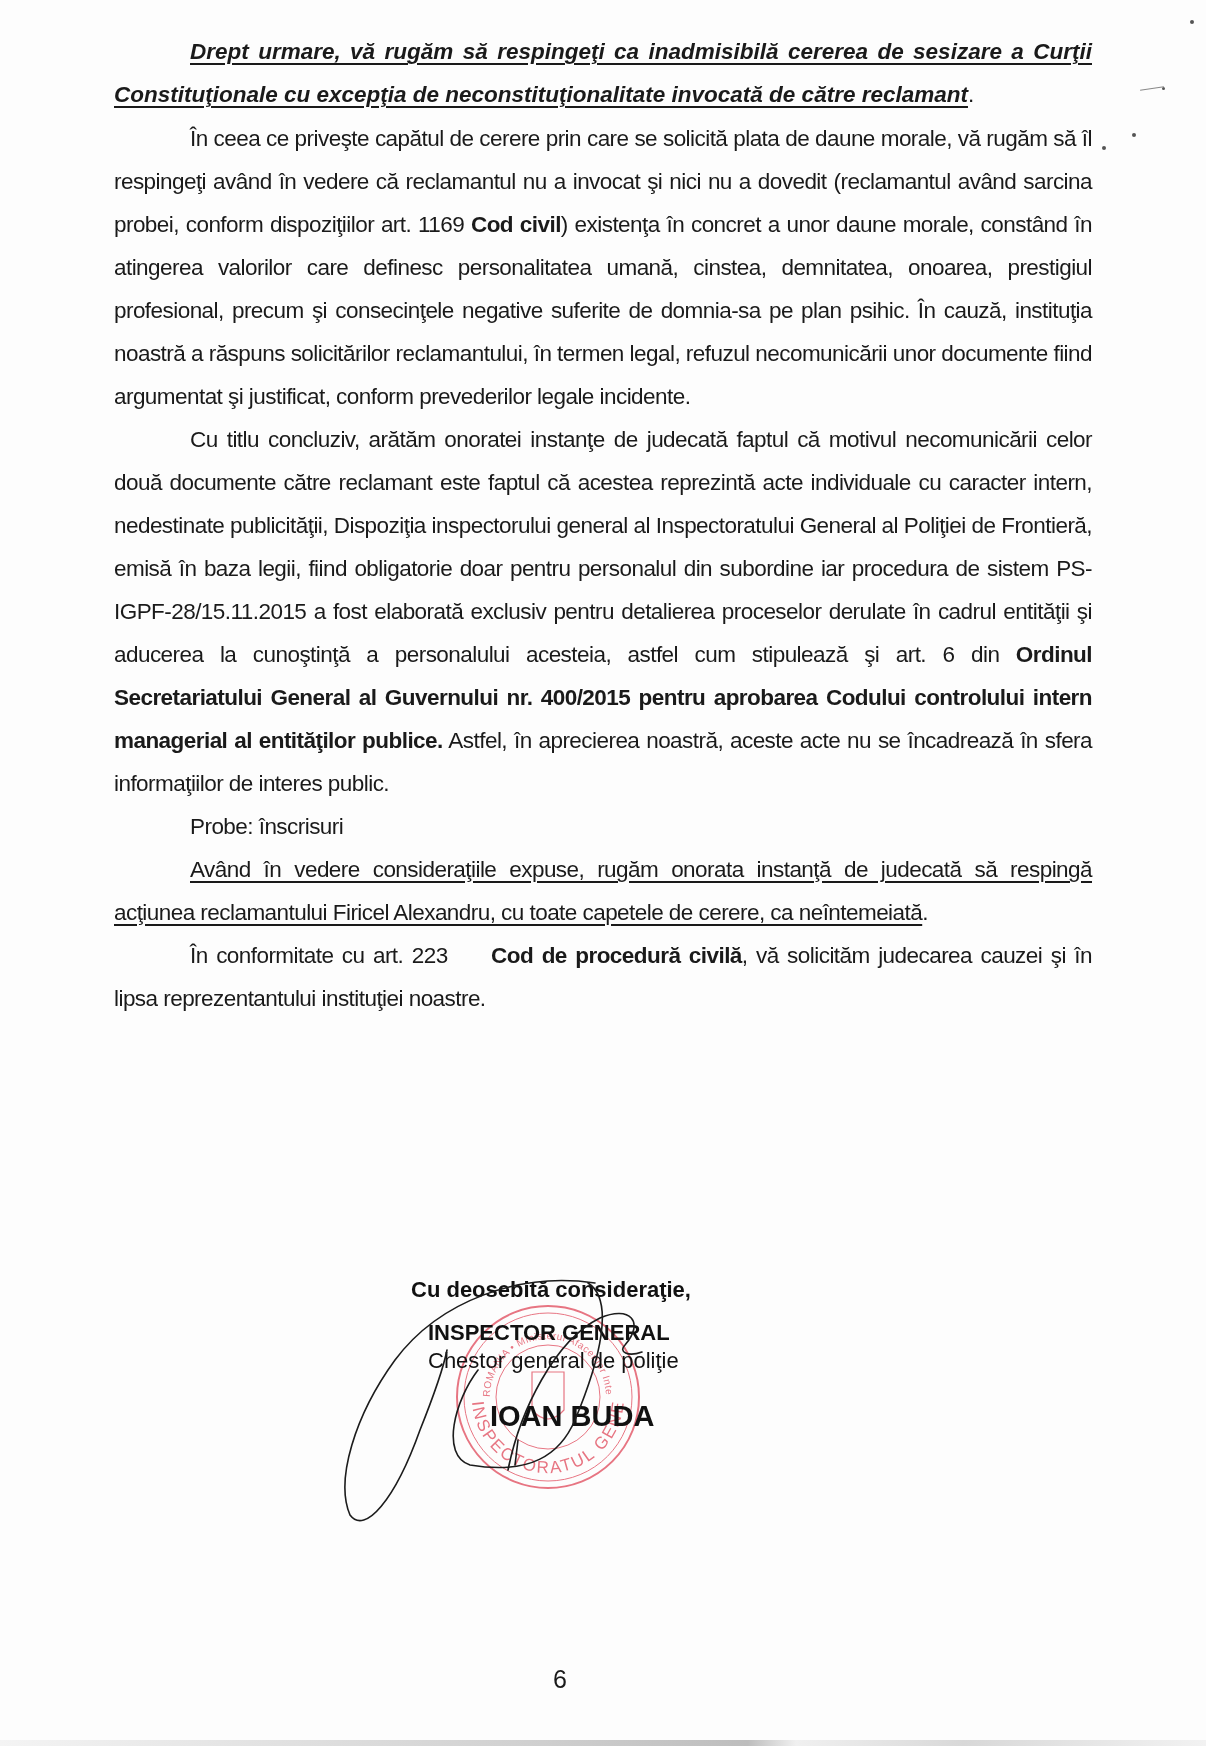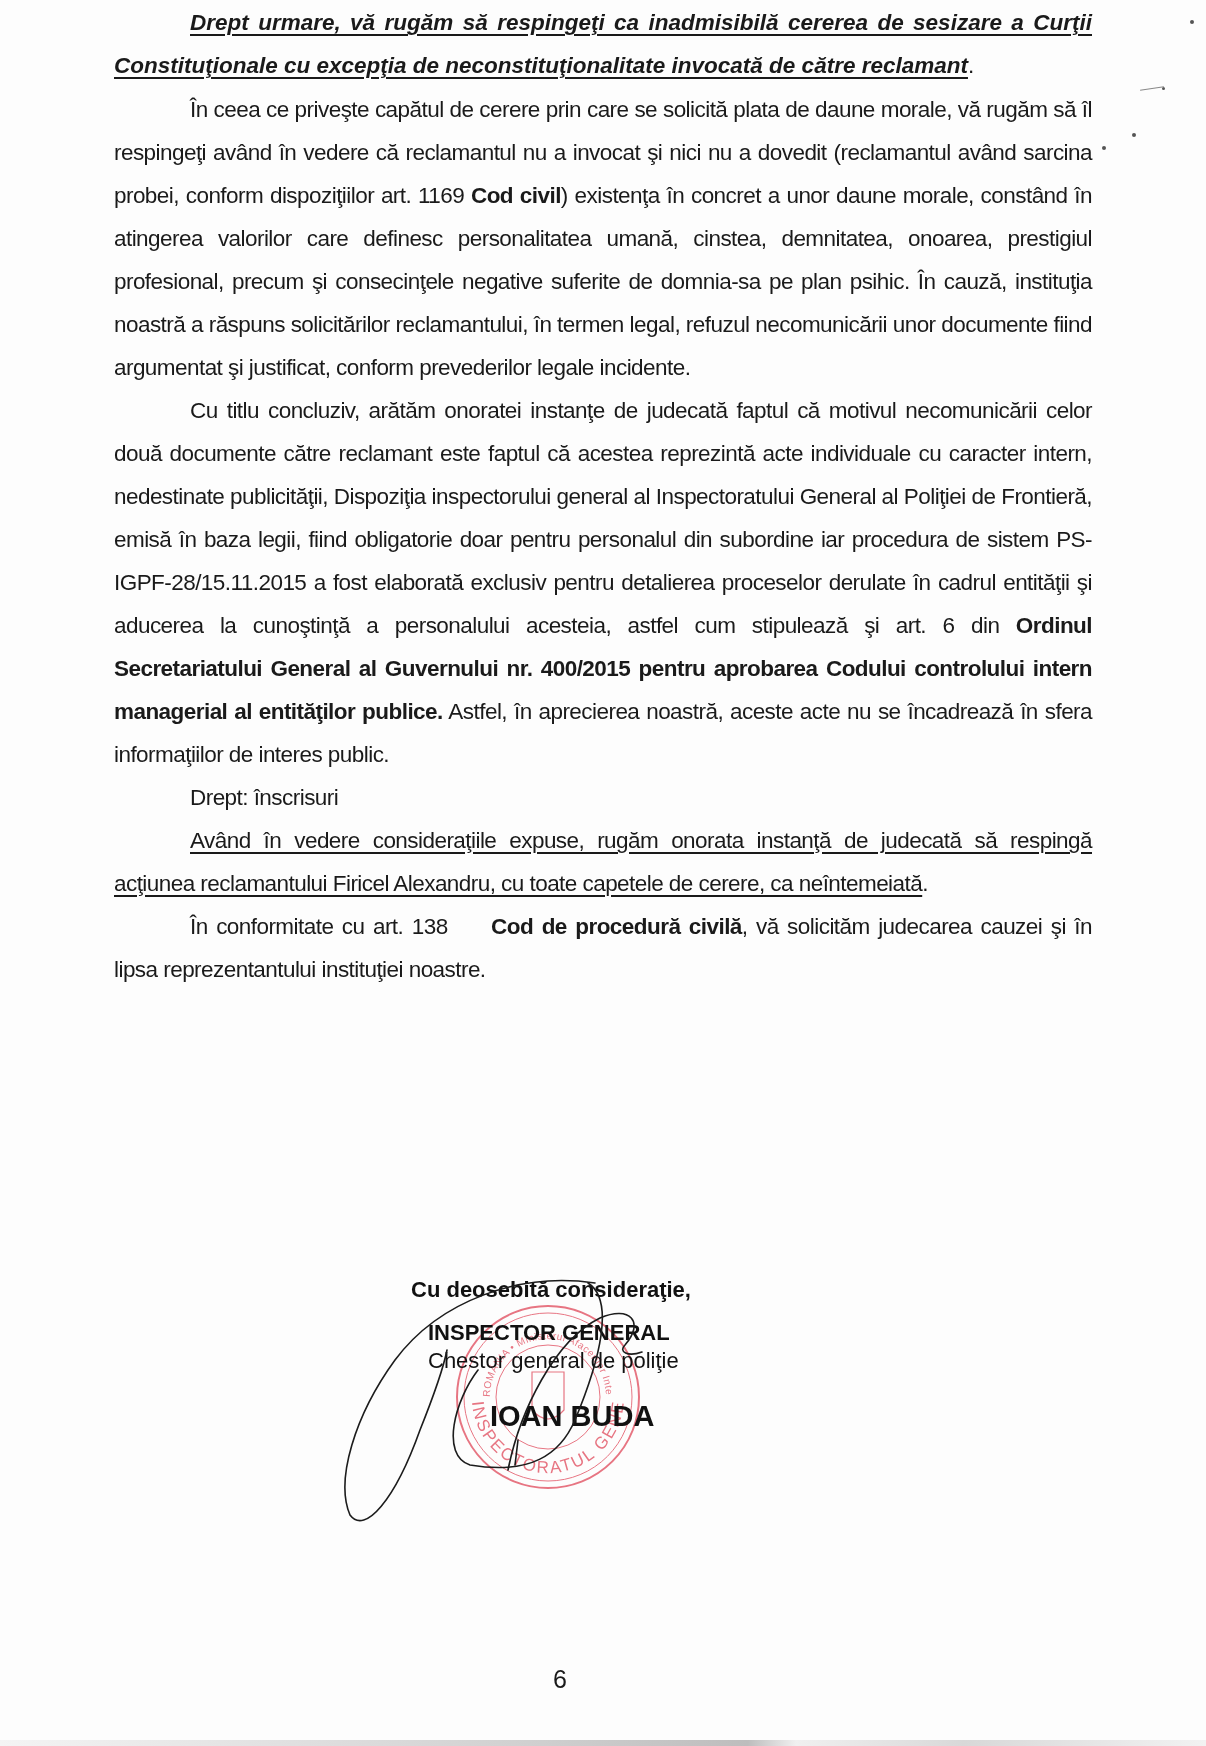--- a/index.html
+++ b/index.html
@@ -17,27 +17,27 @@
   .scan-band { position: absolute; left: 0; right: 0; bottom: 0; height: 6px;
                background: linear-gradient(to right, #f4f4f4 0%, #cfcfcf 45%, #bdbdbd 62%, #f0f0f0 66%, #d8d8d8 80%, #f2f2f2 100%); }
   .speck { position: absolute; width: 4px; height: 4px; border-radius: 50%; background: #555; }
   svg.overlay { position: absolute; left: 0; top: 0; }
 </style>
 </head>
 <body>
 
 <div class="page">
 
-  <div class="body-text" id="body-text" style="top: 1px;">
+  <div class="body-text" id="body-text" style="top: 30px;">
     <p class="para"><span class="ital-u">Drept urmare, vă rugăm să respingeţi ca inadmisibilă cererea de sesizare a Curţii Constituţionale cu excepţia de neconstituţionalitate invocată de către reclamant</span><span>.</span></p>
     <p class="para" style="margin-top:1px;"><span>În ceea ce priveşte capătul de cerere prin care se solicită plata de daune morale, vă rugăm să îl respingeţi având în vedere că reclamantul nu a invocat şi nici nu a dovedit (reclamantul având sarcina probei, conform dispoziţiilor art. 1169 </span><span style="font-weight: bold;">Cod civil</span><span>) existenţa în concret a unor daune morale, constând în atingerea valorilor care definesc personalitatea umană, cinstea, demnitatea, onoarea, prestigiul profesional, precum şi consecinţele negative suferite de domnia-sa pe plan psihic. În cauză, instituţia noastră a răspuns solicitărilor reclamantului, în termen legal, refuzul necomunicării unor documente fiind argumentat şi justificat, conform prevederilor legale incidente.</span></p>
     <p class="para"><span>Cu titlu concluziv, arătăm onoratei instanţe de judecată faptul că motivul necomunicării celor două documente către reclamant este faptul că acestea reprezintă acte individuale cu caracter intern, nedestinate publicităţii, Dispoziţia inspectorului general al Inspectoratului General al Poliţiei de Frontieră, emisă în baza legii, fiind obligatorie doar pentru personalul din subordine iar procedura de sistem  PS-IGPF-28/15.11.2015 a fost elaborată exclusiv pentru detalierea proceselor derulate în cadrul entităţii şi aducerea la cunoştinţă a personalului acesteia, astfel cum stipulează şi art. 6 din </span><span style="font-weight: bold;">Ordinul Secretariatului General al Guvernului nr. 400/2015 pentru aprobarea Codului controlului intern managerial al entităţilor publice.</span><span> Astfel, în aprecierea noastră, aceste acte nu se încadrează în sfera informaţiilor de interes public.</span></p>
-    <p class="para"><span>Drept:  înscrisuri</span></p>
+    <p class="para"><span>Probe:  înscrisuri</span></p>
     <p class="para"><span class="bold-u">Având în vedere consideraţiile expuse, rugăm onorata instanţă de judecată să respingă acţiunea reclamantului Firicel Alexandru, cu toate capetele de cerere, ca neîntemeiată</span><span>.</span></p>
-    <p class="para"><span>În conformitate cu art. 138 </span><span style="font-weight: bold; margin-left: 35px;">Cod de procedură civilă</span><span>, vă solicităm judecarea cauzei şi în lipsa reprezentantului instituţiei noastre.</span></p>
+    <p class="para"><span>În conformitate cu art. 223 </span><span style="font-weight: bold; margin-left: 35px;">Cod de procedură civilă</span><span>, vă solicităm judecarea cauzei şi în lipsa reprezentantului instituţiei noastre.</span></p>
   </div>
 
   <svg class="overlay" width="1206" height="1746">
     <defs>
       <path id="stampArcOuter" d="M 472 1397 A 76 76 0 1 0 624 1397"></path>
       <path id="stampArcTop" d="M 490 1397 A 58 58 0 0 1 606 1397"></path>
     </defs>
     <g id="stamp-group" fill="none" stroke-width="2" opacity="0.75" stroke="#e0485a">
       <circle cx="548" cy="1397" r="91"></circle>
       <circle cx="548" cy="1397" r="84" stroke-width="1"></circle>

